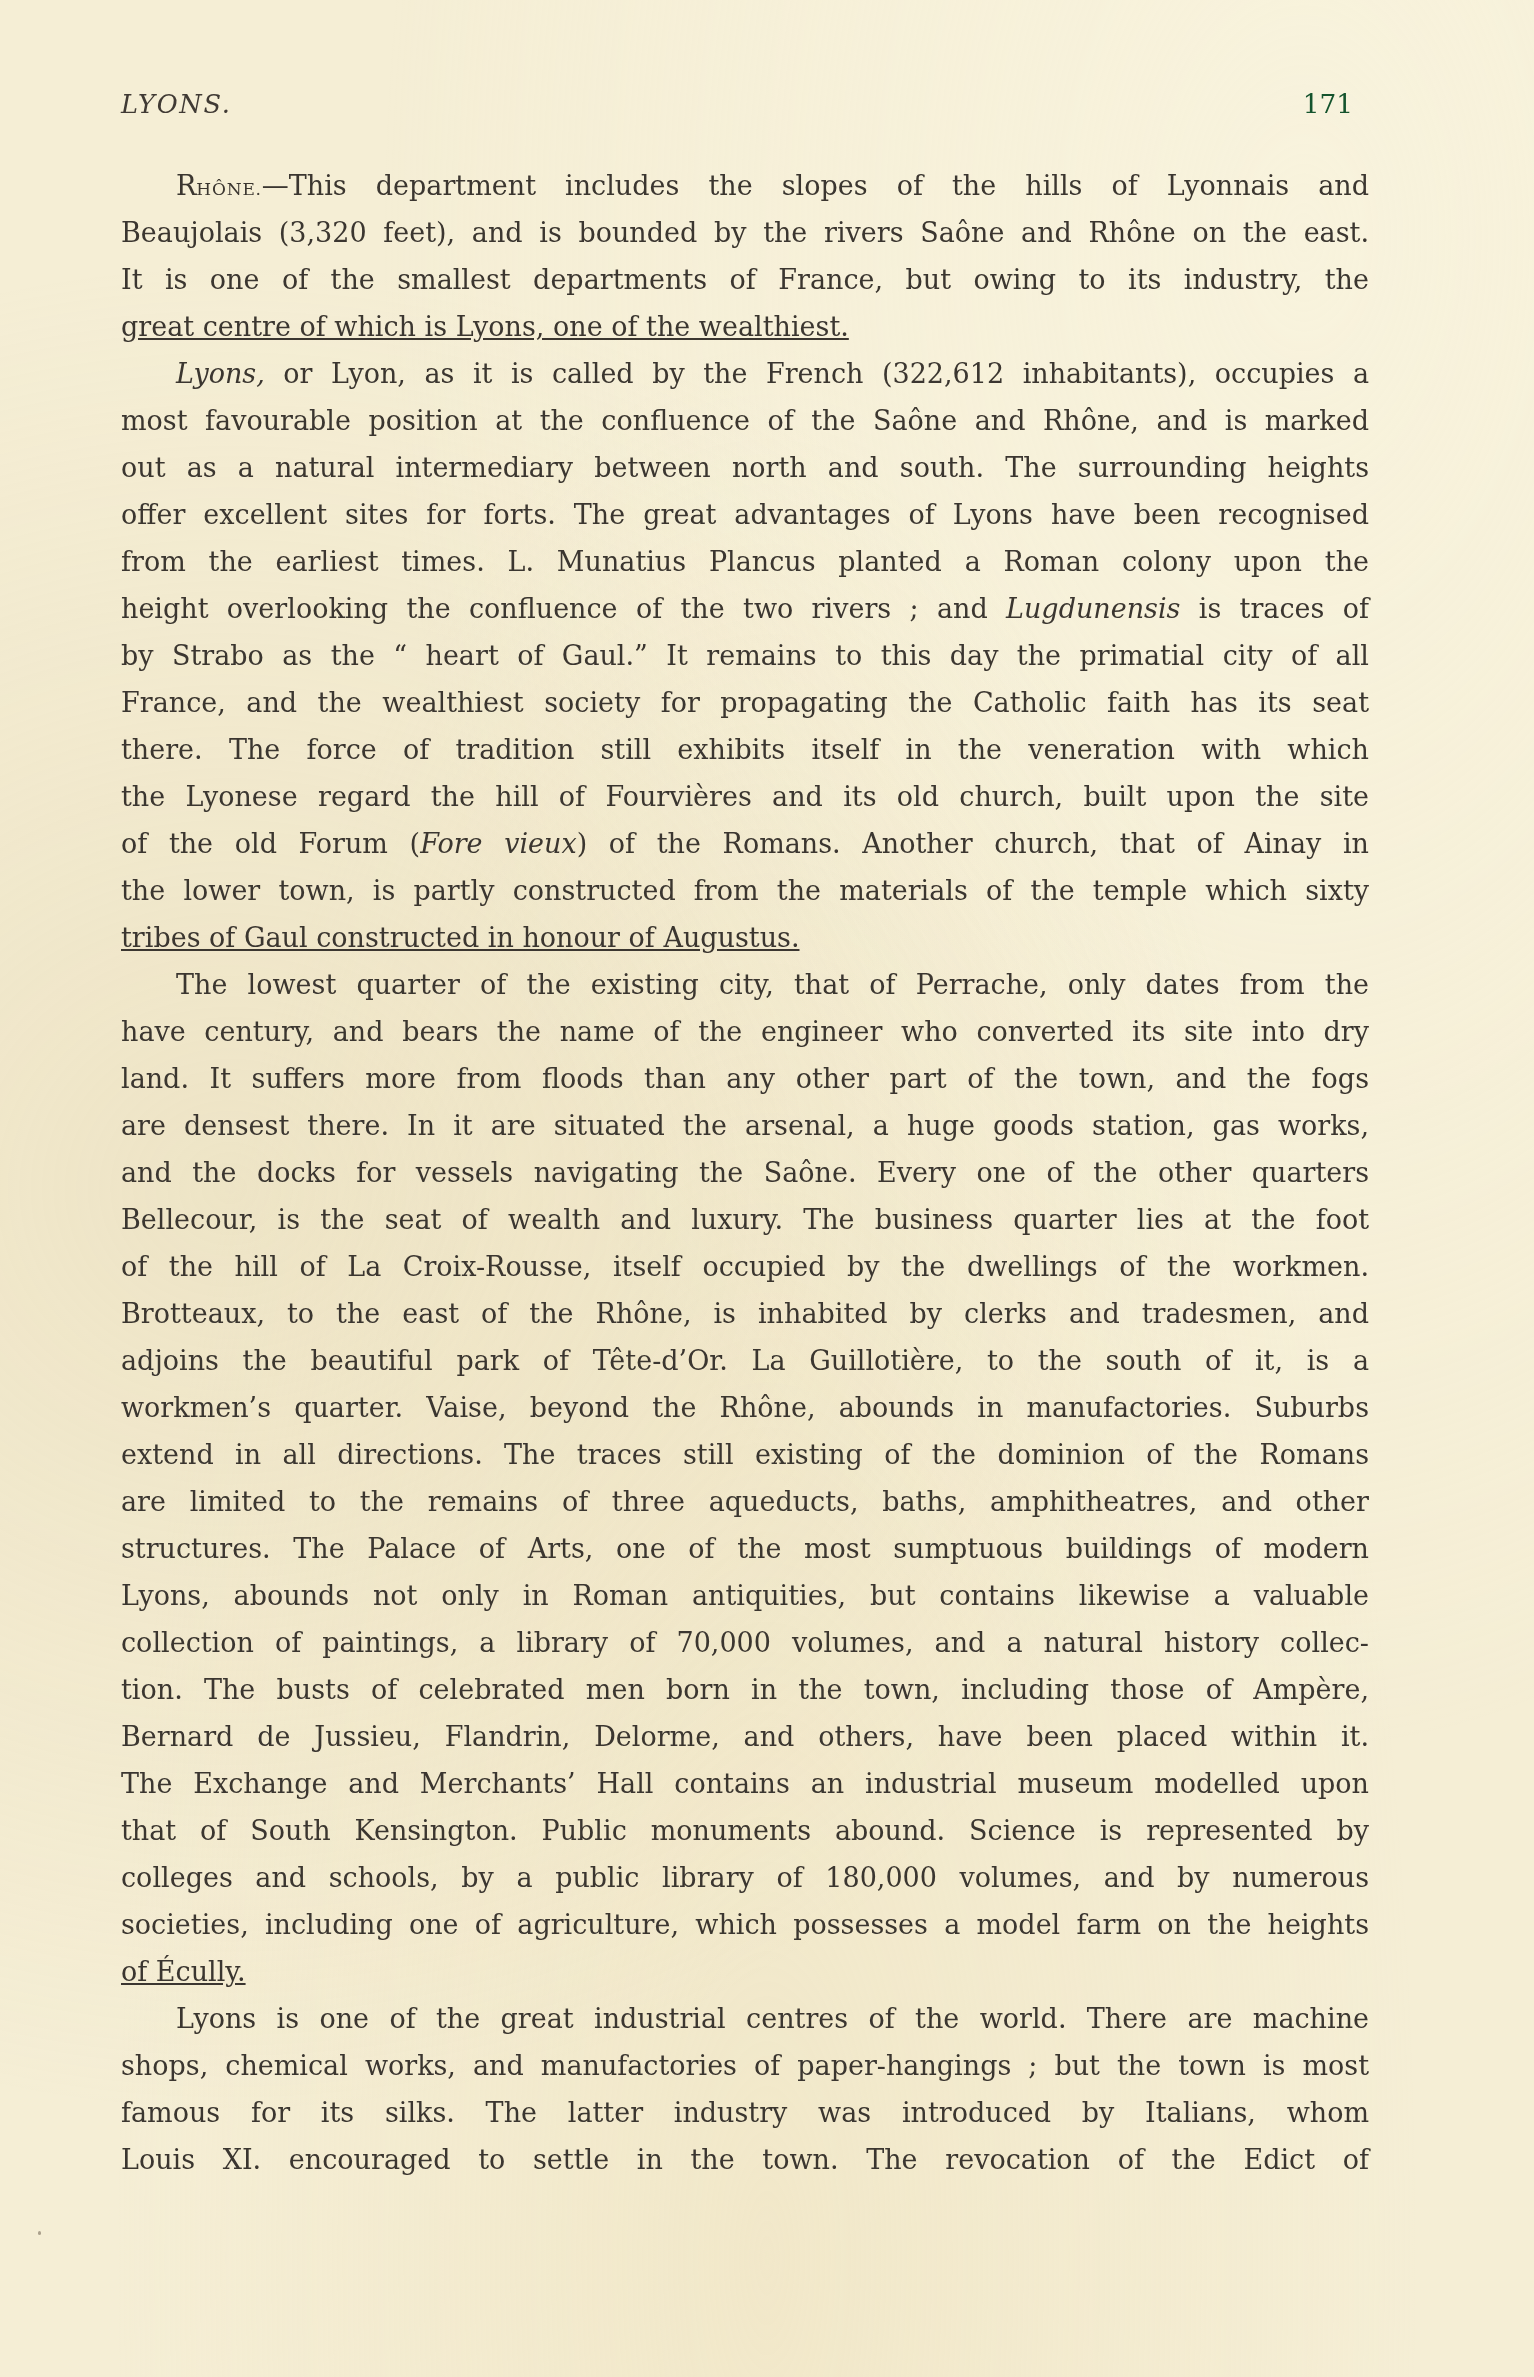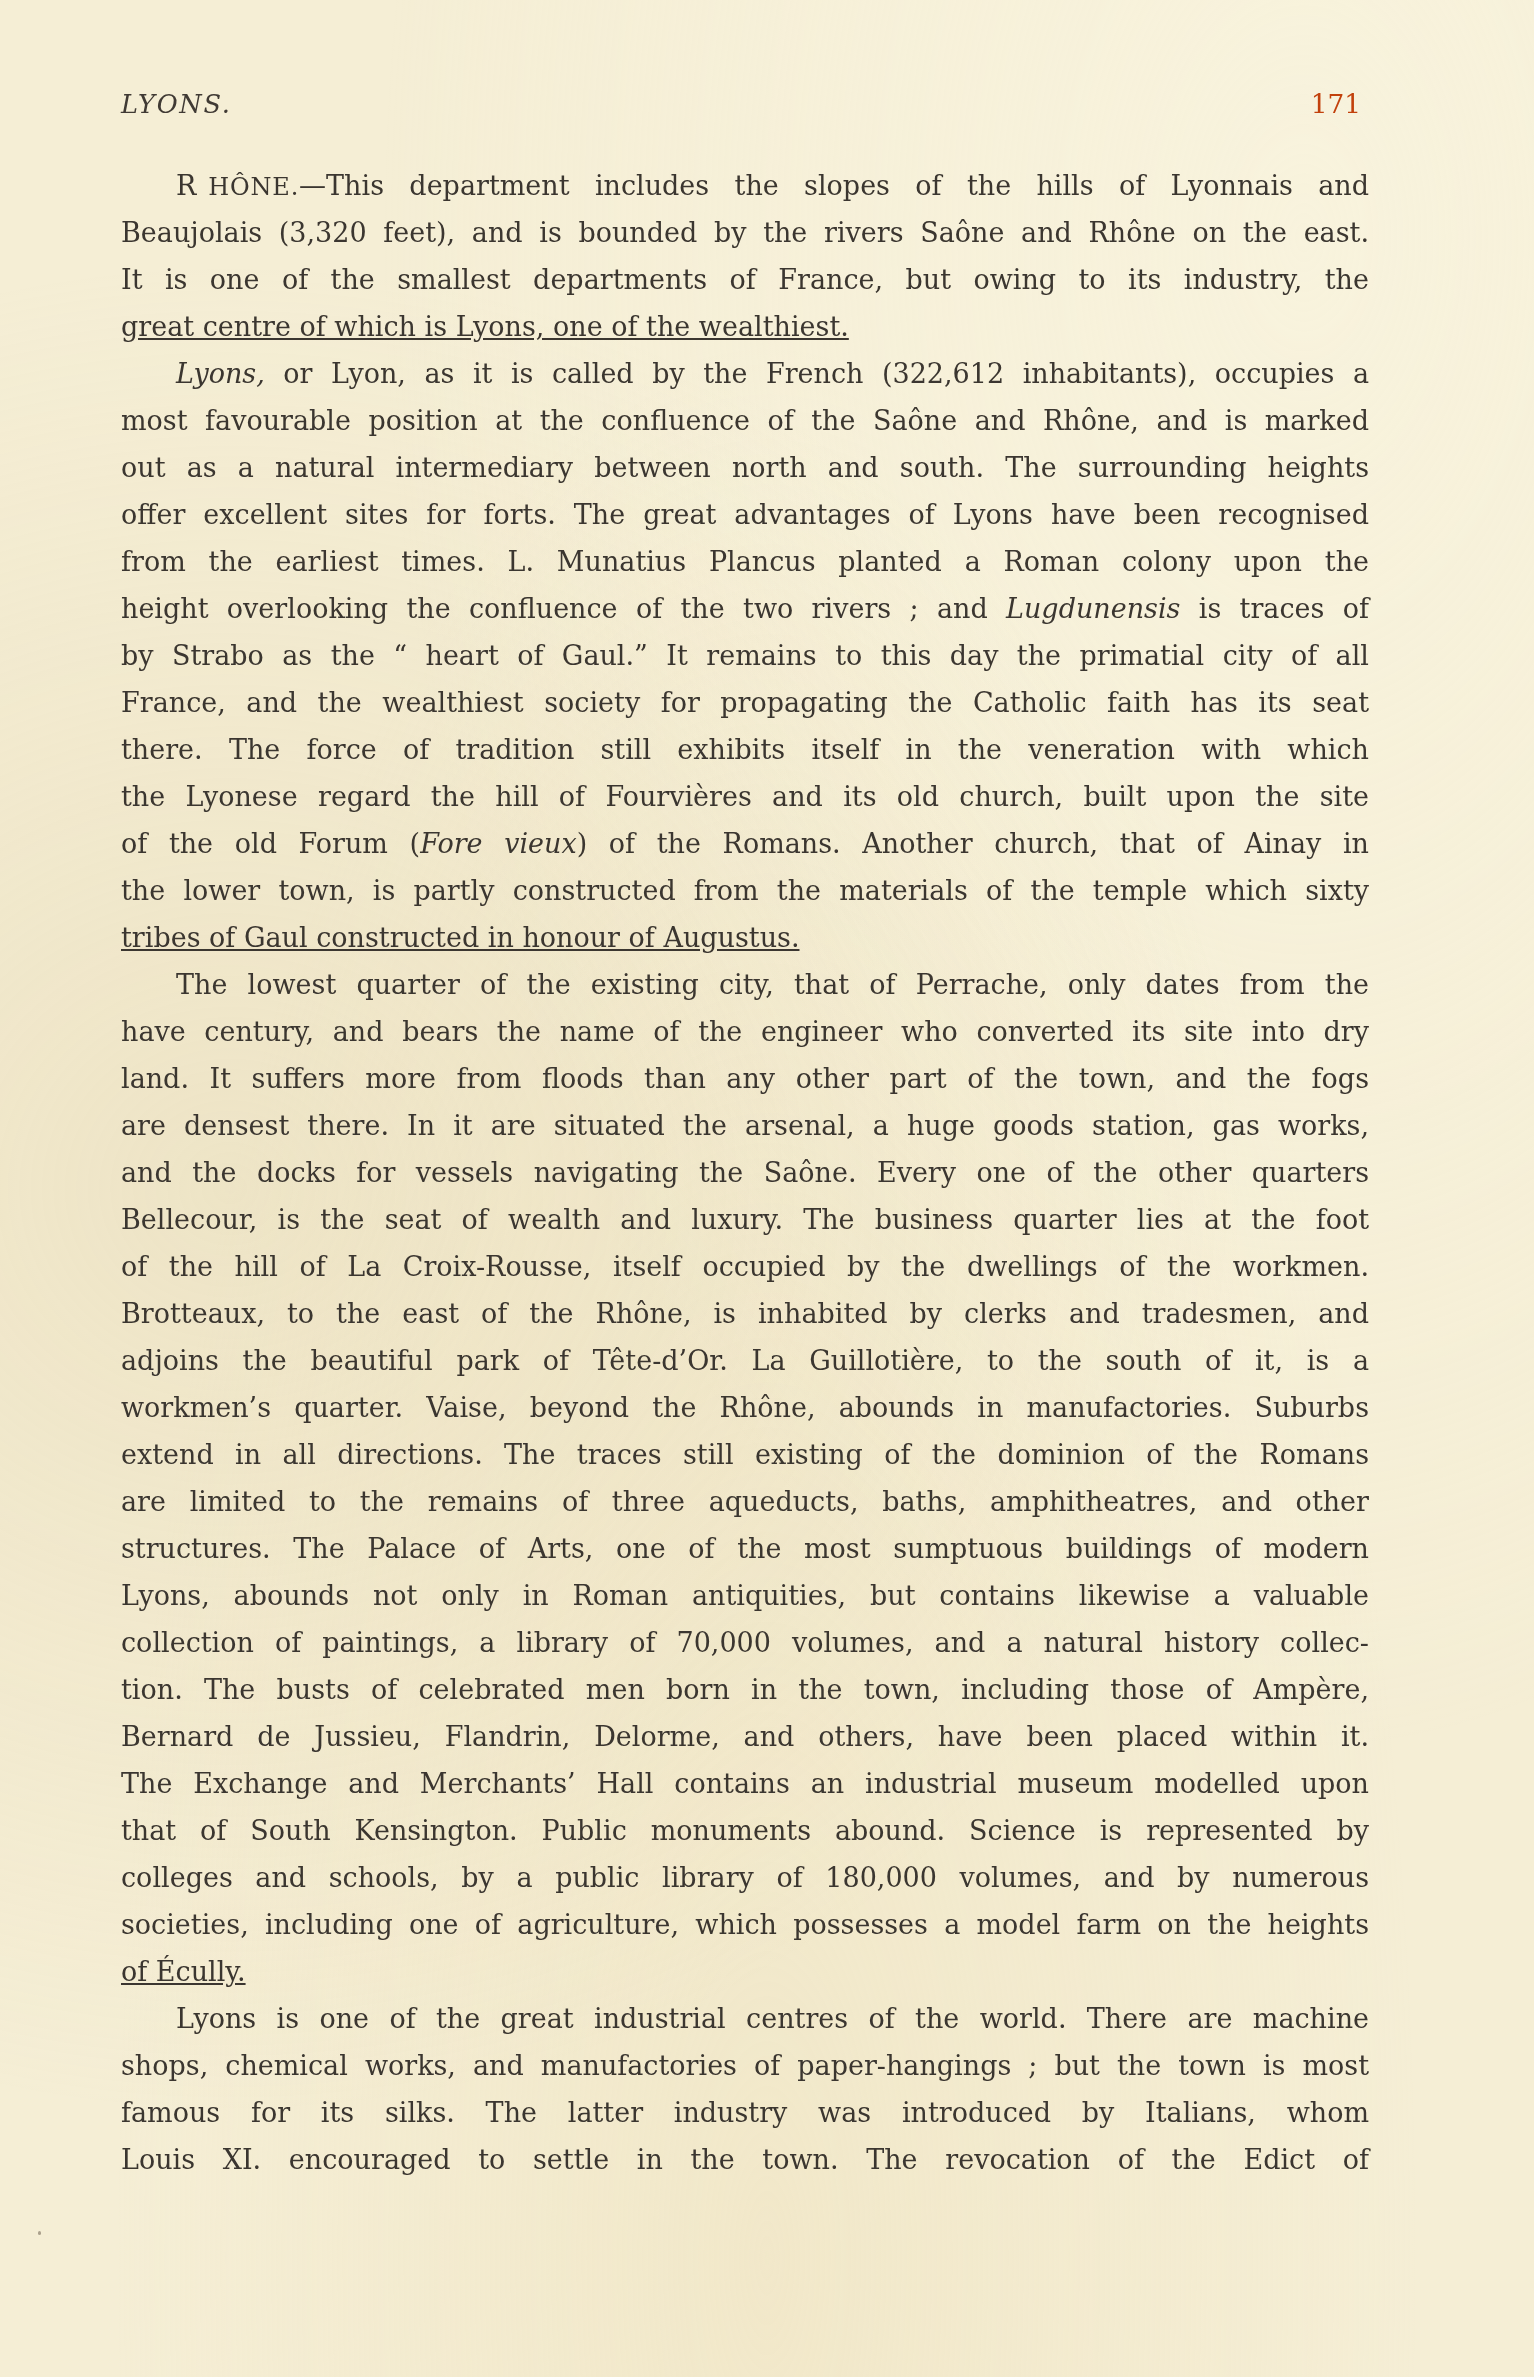--- a/index.html
+++ b/index.html
@@ -39,24 +39,24 @@
     width: 1248px;
     text-align: left;
     font-size: 25.6px;
     letter-spacing: 1.7px;
     line-height: 36px;
     color: #403a34;
     font-style: italic;
   }
   .page-number {
     position: absolute;
-    right: 8px;
+    right: 16px;
     font-size: 26.4px;
     line-height: 36px;
-    color: #c2410c;
+    color: #14532d;
   }
   .body-text {
     position: absolute;
     left: 121px;
     top: 162px;
     width: 1248px;
   }
   .line {
     display: block;
     height: 47px;
@@ -69,21 +69,21 @@
   }
   .line.last {
     text-align-last: left;
     text-decoration: underline;
   }
   .line.indent {
     padding-left: 55px;
   }
   .line .it { font-style: italic; }
   .sc-big { font-size: 27px; }
-  .sc-small { font-size: 24px; letter-spacing: 0.8px; margin-left: 12px; }
+  .sc-small { font-size: 17px; letter-spacing: 0.8px; }
   .speck {
     position: absolute;
     width: 3.3px; height: 4.1px;
     border-radius: 50%;
     background: #7a6e5e;
     opacity: 0.6;
   }
 </style>
 </head>
 <body>

